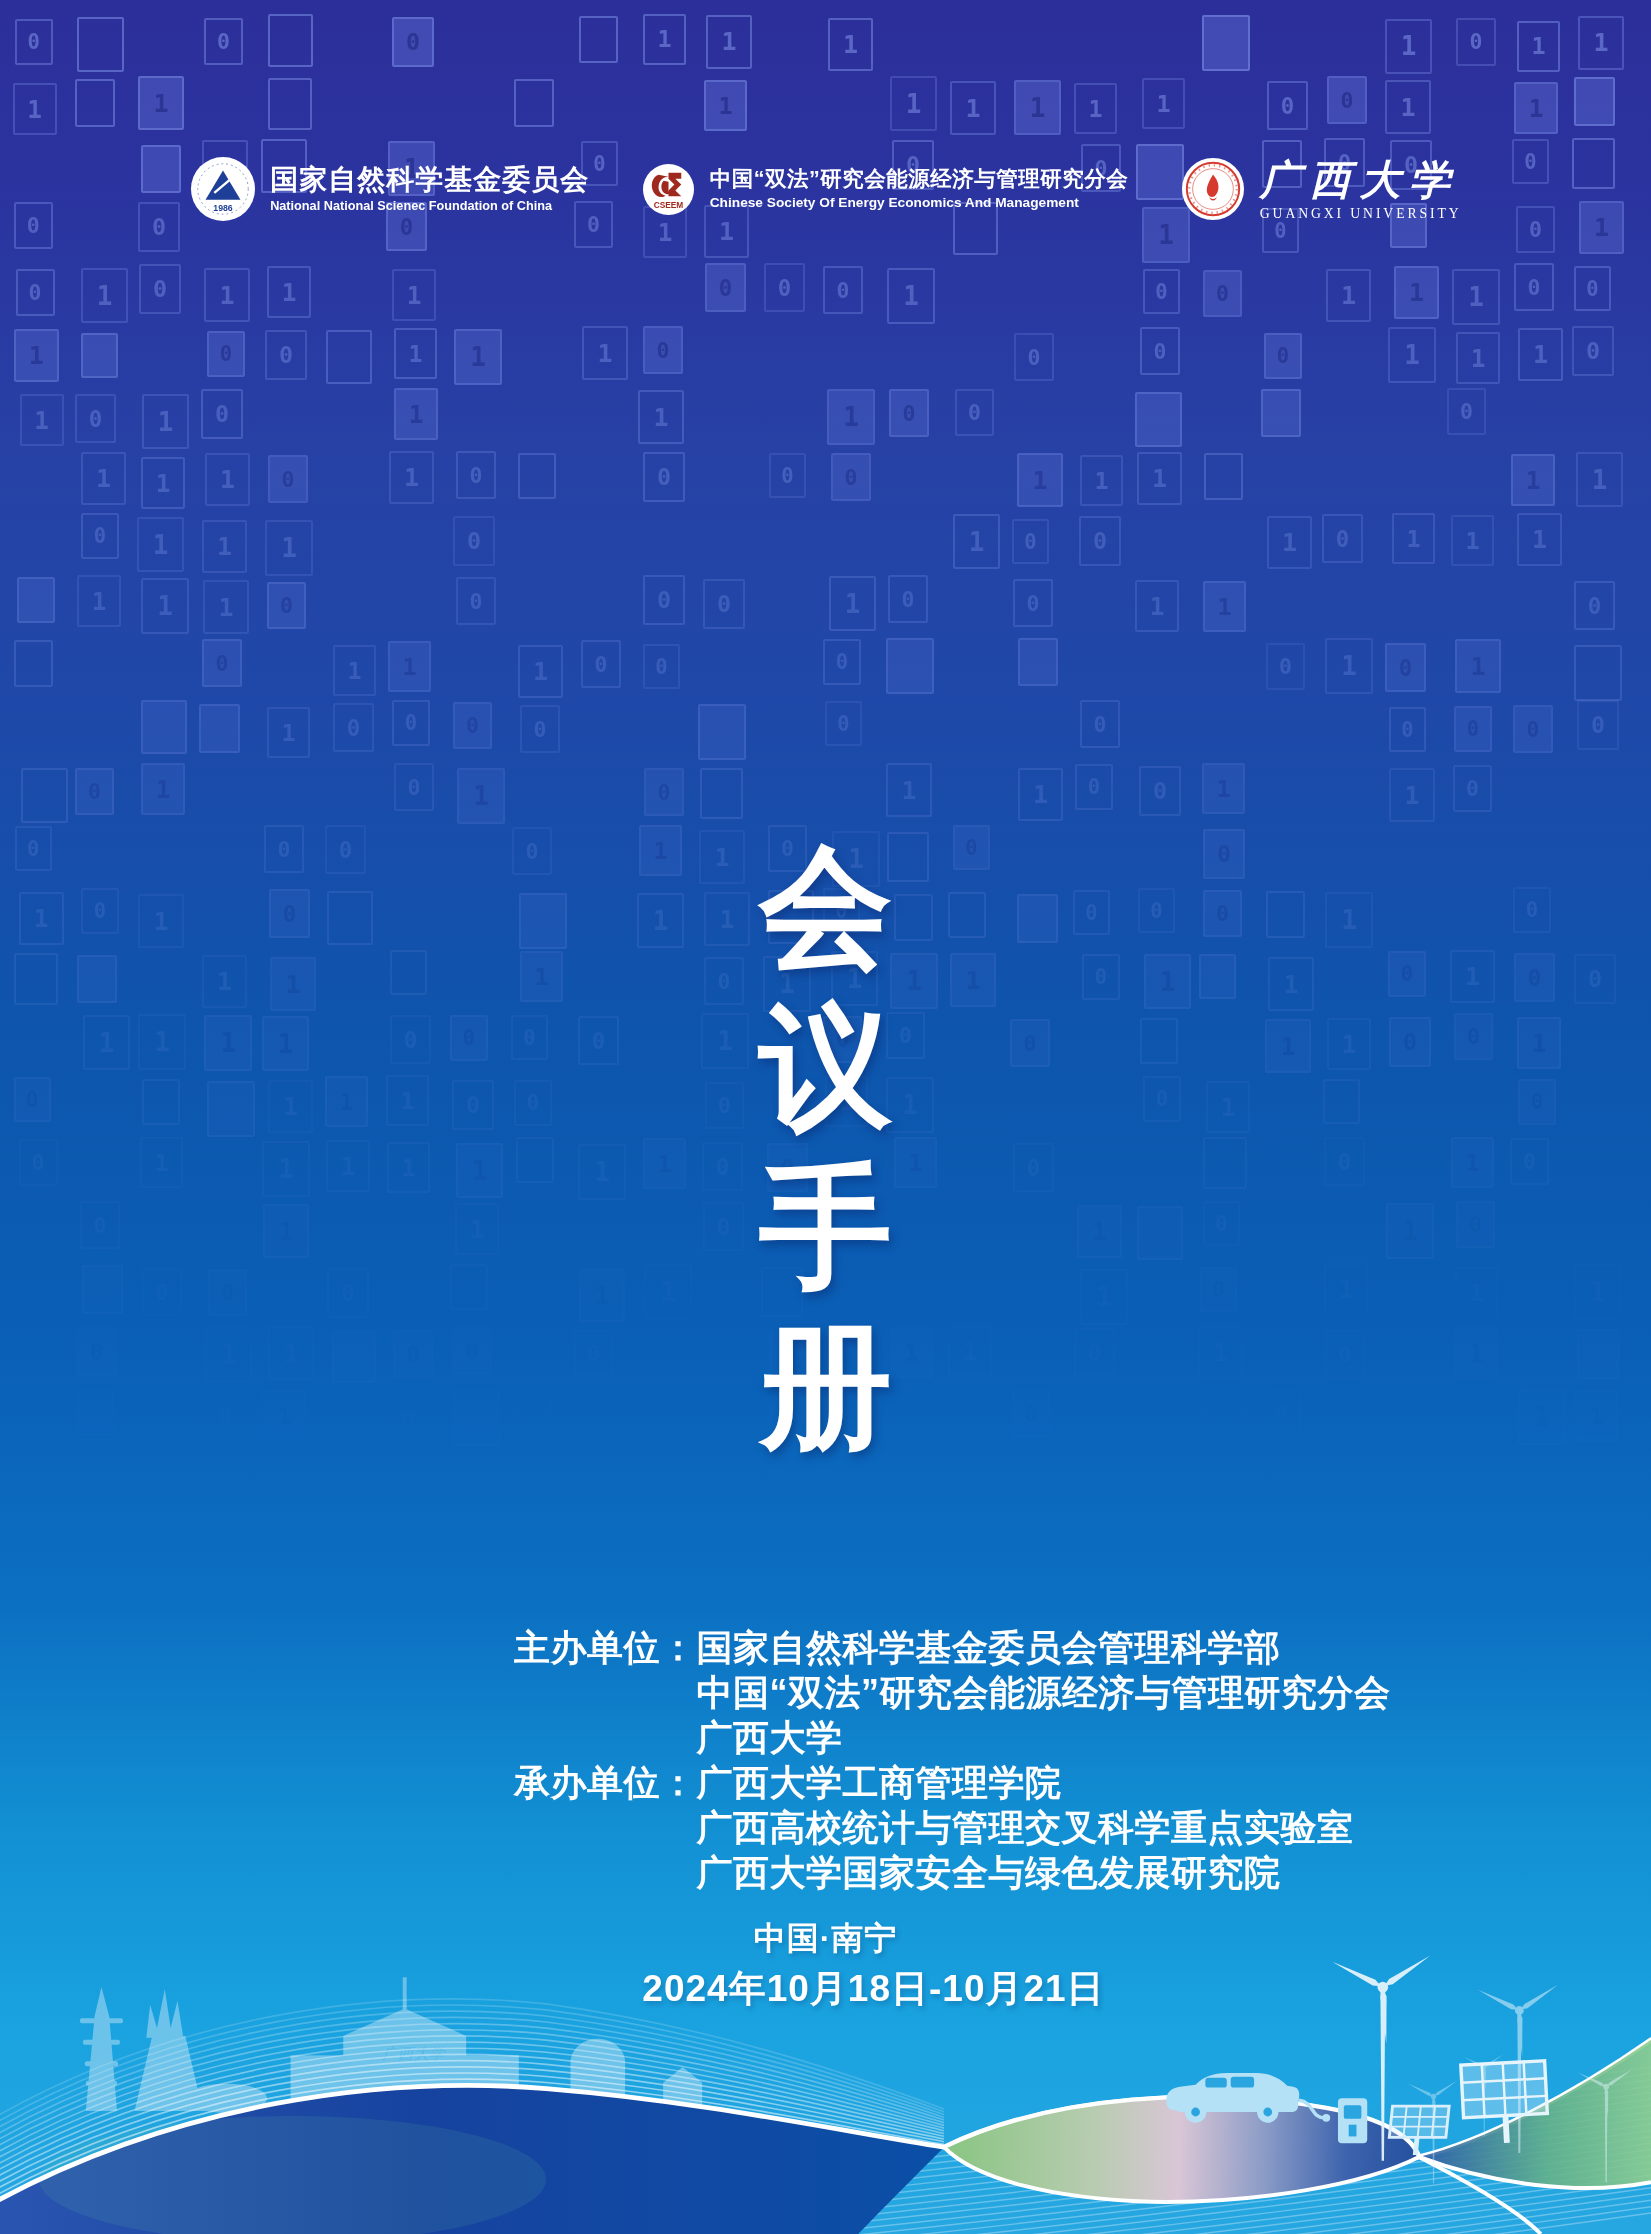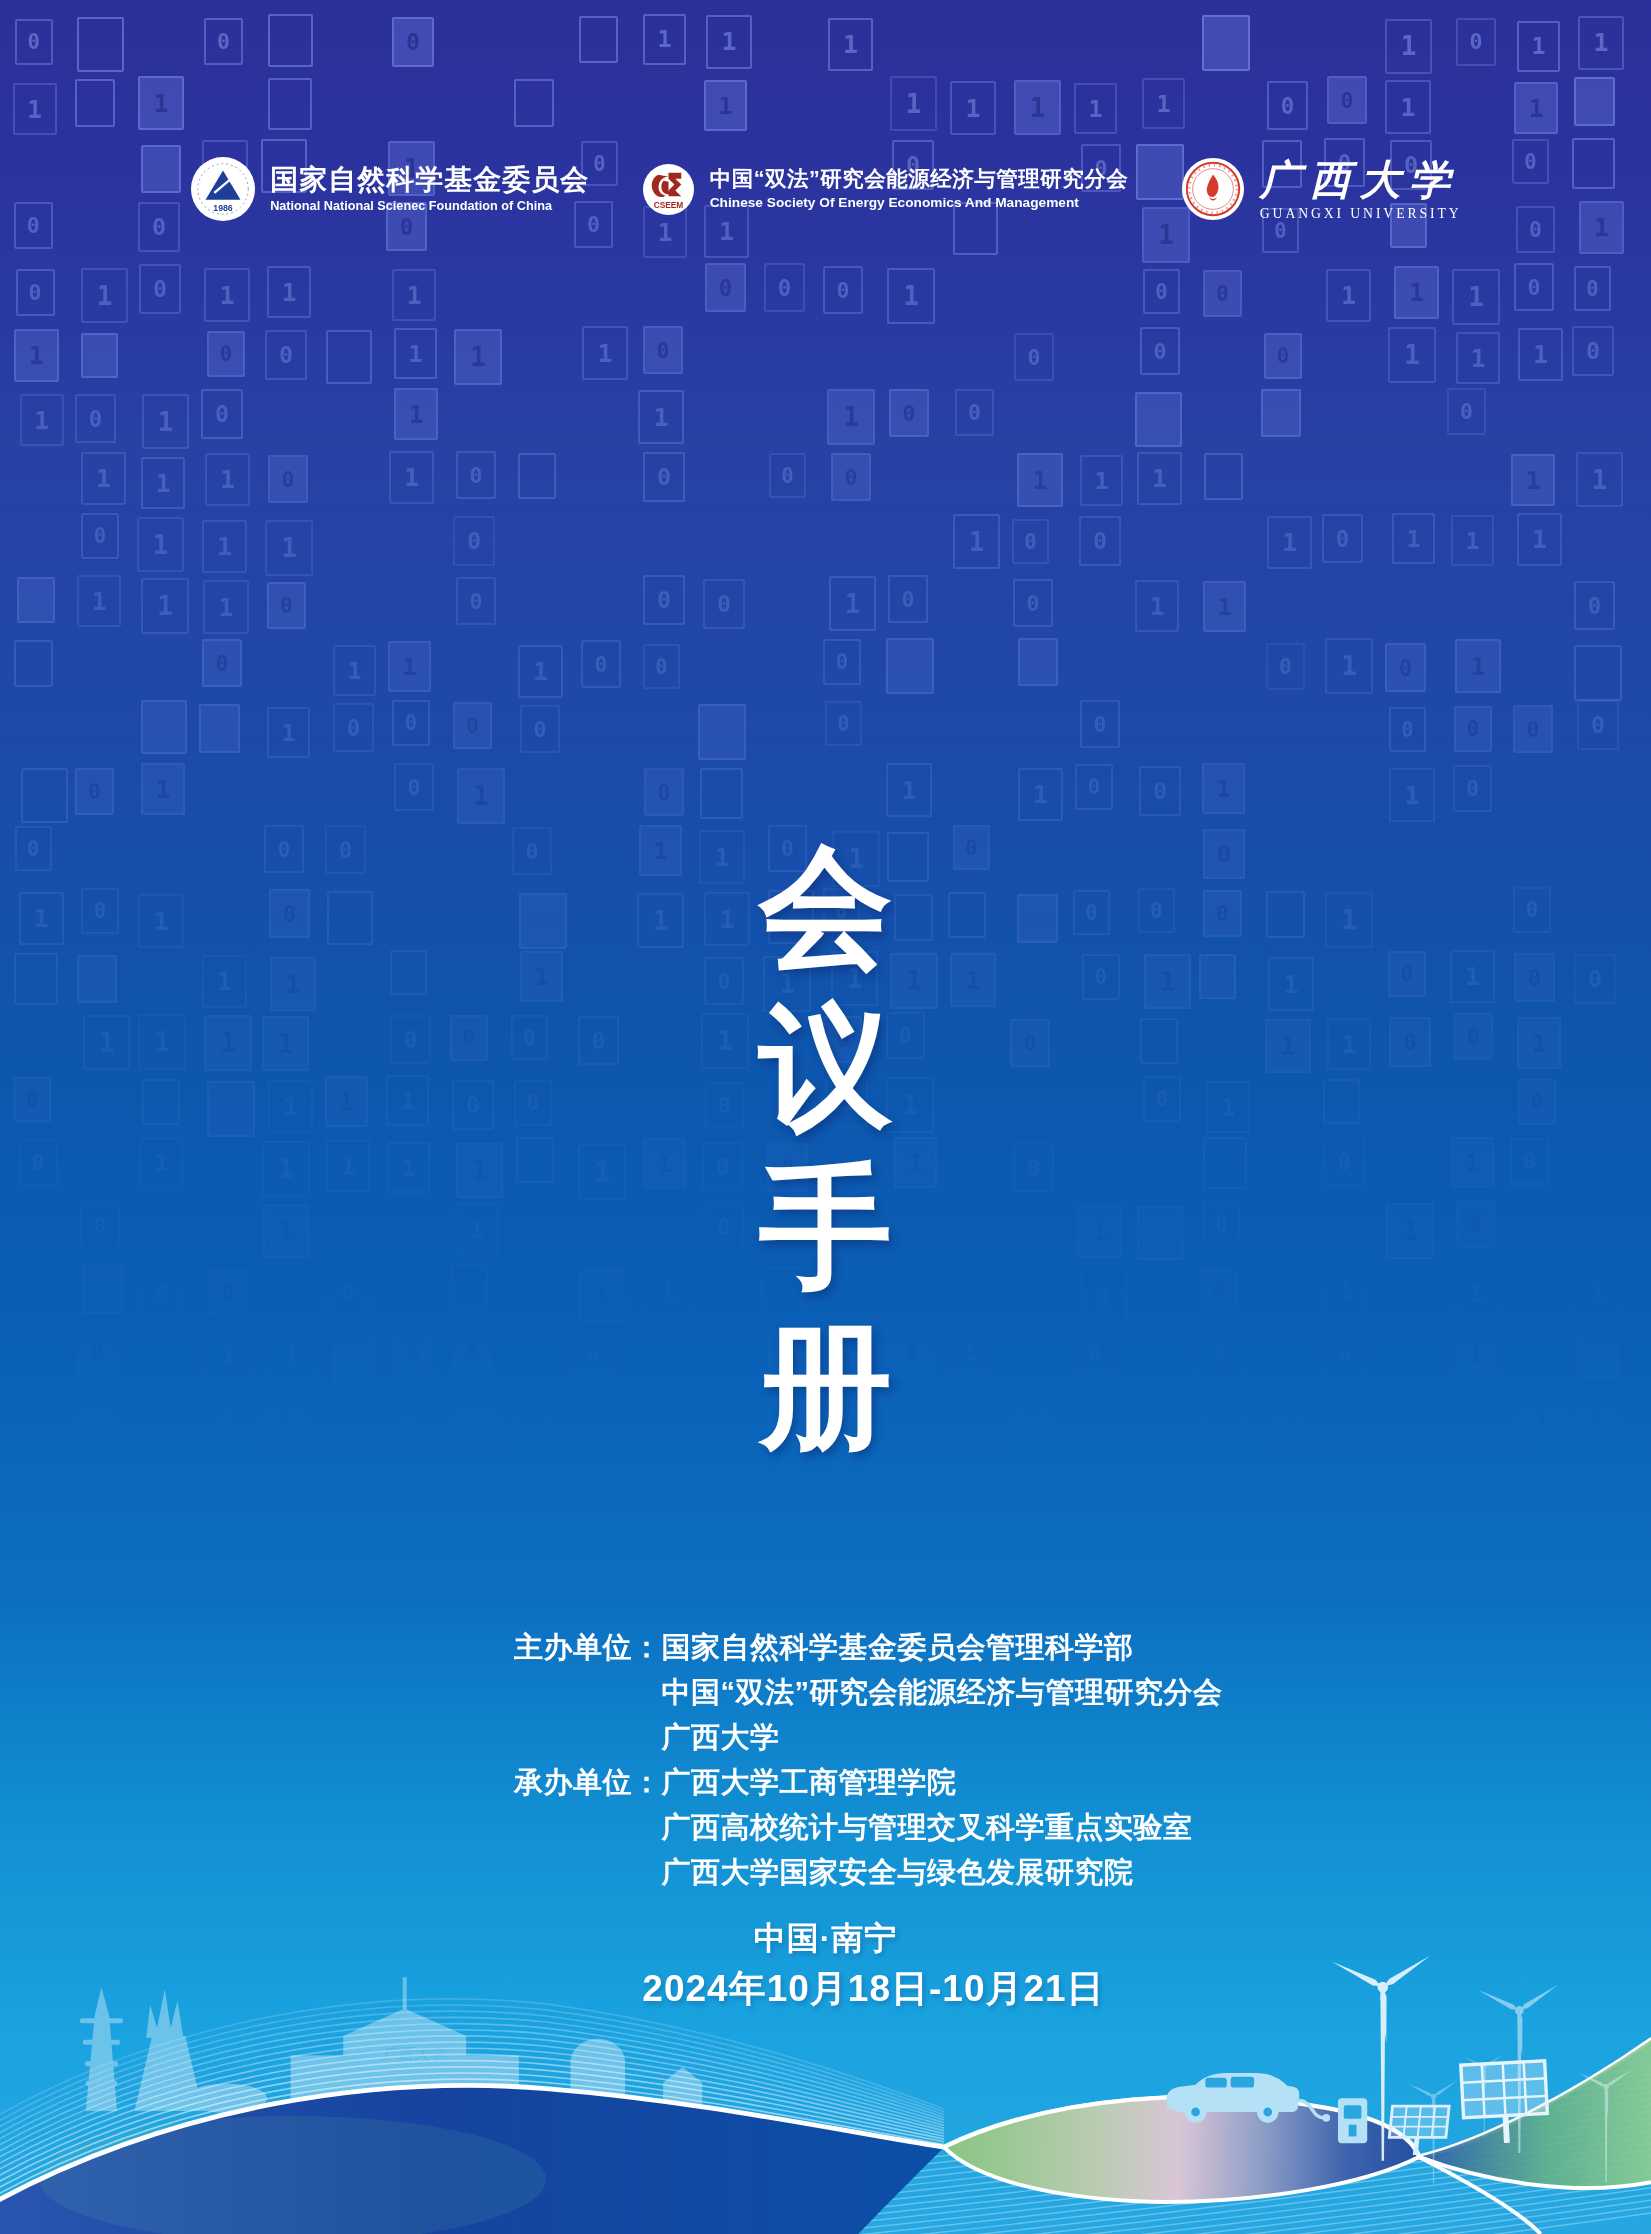--- a/index.html
+++ b/index.html
@@ -36,21 +36,21 @@
   .banner-label{position:absolute;inset:0;display:flex;align-items:center;justify-content:center;
                 font-size:55px;font-weight:900;letter-spacing:2.9px;
                 text-shadow:2.9px 3.9px 4.9px rgba(20,50,70,.35);}
   
   .handbook{position:absolute;top:841px;left:0;width:100%;display:flex;flex-direction:column;
             align-items:center;gap:27px;}
   .handbook span{font-size:133px;font-weight:900;line-height:1;
                  text-shadow:2.9px 4.9px 8.8px rgba(8,25,90,.35);}
   
   .org-block{position:absolute;left:514px;top:1625px;display:grid;grid-template-columns:auto 1fr;
-             font-size:29px;font-weight:700;line-height:45px;letter-spacing:0.5px;}
+             font-size:36px;font-weight:700;line-height:45px;letter-spacing:0.5px;}
   .org-label{white-space:nowrap;}
   
   .footer-loc{position:absolute;top:1917px;left:0;width:100%;text-align:center;
               font-size:32px;font-weight:900;letter-spacing:1px;text-shadow:2px 2.9px 4.9px rgba(8,40,90,.25);}
   .footer-date{position:absolute;top:1964px;left:0;width:100%;text-align:center;
                font-size:37px;font-weight:900;letter-spacing:1px;text-shadow:2px 2.9px 4.9px rgba(8,40,90,.25);padding-left:48px;}
   
   .bottom-art{position:absolute;left:0;bottom:0;width:1651px;height:284px;display:block;}
 </style>
 </head>

